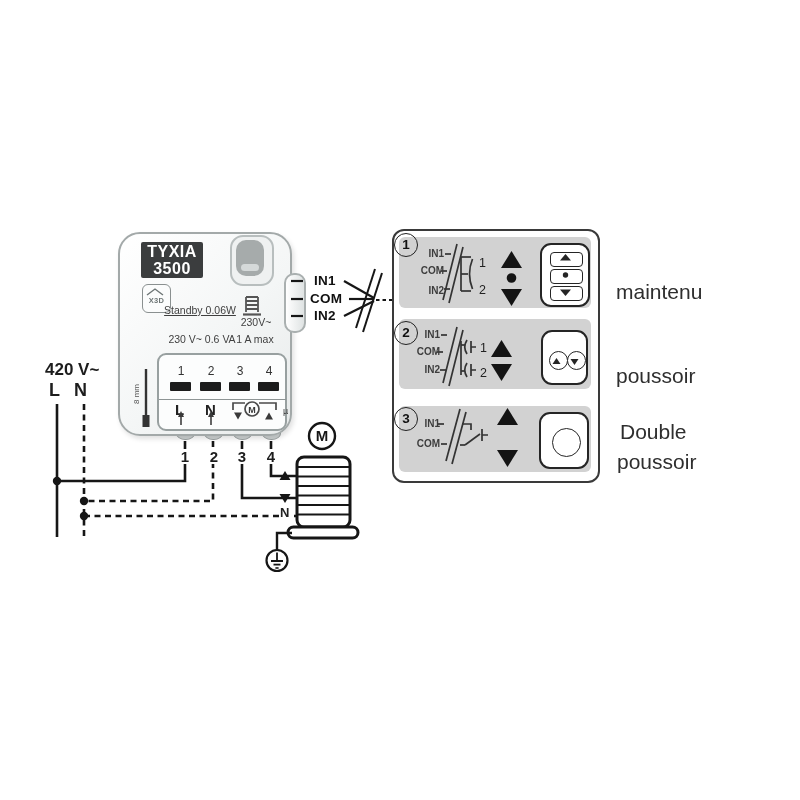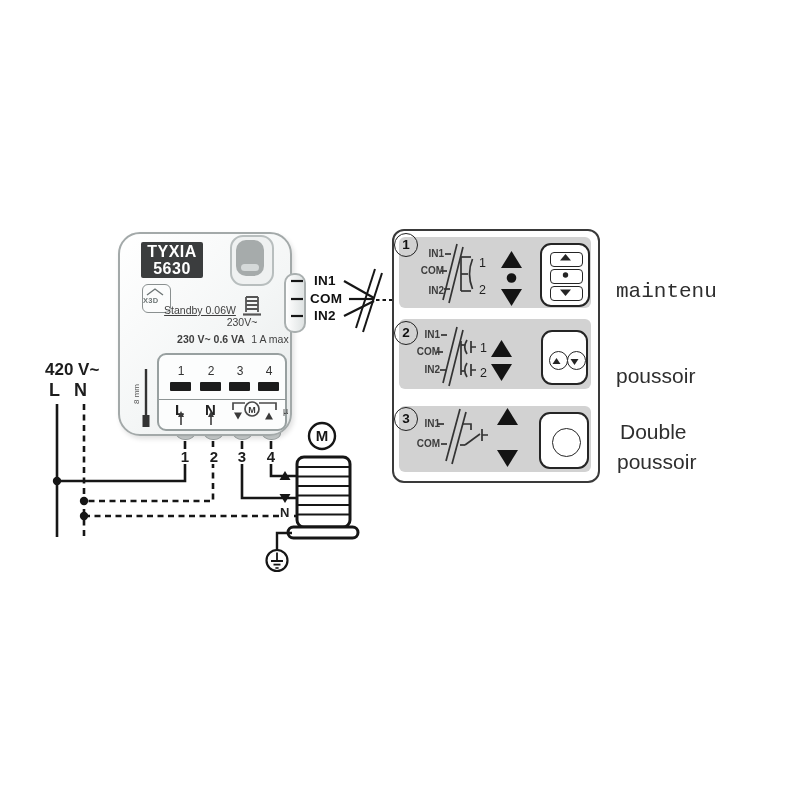--- a/index.html
+++ b/index.html
@@ -14,21 +14,21 @@
   #clip-outer{left:230px;top:235px;width:40px;height:47px;border:2px solid #b8bebe;border-radius:13px;
     background:#eff1f1;z-index:2;}
   #clip-inner{left:236px;top:240px;width:28px;height:36px;border-radius:10px;background:#a6abab;z-index:3;}
   #clip-slot{left:241px;top:264px;width:18px;height:7px;border-radius:4px;background:#d5d9d9;z-index:4;}
   #side-bulge{left:284px;top:273px;width:18px;height:56px;border:2px solid #aab0b0;border-radius:10px;
     background:linear-gradient(90deg,#ffffff,#dfe3e3);z-index:2;}
   #brand-label{left:141px;top:242px;width:62px;height:36px;background:#3b3d3e;border-radius:2px;
     color:#fff;text-align:center;font-weight:bold;font-size:16px;line-height:17px;letter-spacing:.5px;z-index:3;
     padding-top:1px;box-sizing:border-box;}
   #x3d-box{left:142px;top:284px;width:27px;height:27px;border:1.5px solid #8a9090;border-radius:6px;
-    background:#fbfcfc;z-index:3;text-align:left;}
+    background:#fbfcfc;z-index:3;text-align:center;}
   #x3d-box .x3dtxt{font-size:7.5px;font-weight:bold;color:#6d7575;margin-top:11px;letter-spacing:.3px;}
   .spec{font-size:10.5px;color:#3f3f3f;text-align:center;z-index:3;}
   #terminal-block{left:157px;top:353px;width:130px;height:78px;border:2px solid #98a0a0;border-radius:9px;
     background:#fcfdfd;z-index:2;box-sizing:border-box;}
   #block-divider{left:159px;top:399px;width:127px;height:0;border-top:1.5px solid #8d9494;z-index:3;}
   .tnum{width:16px;text-align:center;font-size:12px;color:#333;z-index:3;}
   .tslot{width:21px;height:9px;background:#1c1c1c;border-radius:1px;z-index:3;}
   .tlbl{font-size:15px;font-weight:bold;color:#222;z-index:3;}
   .foot{width:17px;height:11px;border:1.5px solid #9aa0a0;border-radius:50%;background:#ced3d3;z-index:0;}
   
@@ -66,34 +66,34 @@
   <div class="abs foot" style="left:233px;top:427px;"></div>
   <div class="abs foot" style="left:262px;top:427px;"></div>
 
   <div class="abs" id="clip-outer"></div>
   <div class="abs" id="clip-inner"></div>
   <div class="abs" id="clip-slot"></div>
   <div class="abs" id="side-bulge"></div>
 
   <div class="abs" id="brand-label">
     <div>TYXIA</div>
-    <div>5630</div>
+    <div>3500</div>
   </div>
 
   <div class="abs" id="x3d-box">
     <svg width="24" height="10" style="position:absolute;left:0px;top:2px;">
       <polyline points="4,8 12,2 20,8" fill="none" stroke="#6d7575" stroke-width="1.4"></polyline>
     </svg>
     <div class="x3dtxt">X3D</div>
   </div>
 
   <div class="txt spec" style="left:142px;top:304px;width:116px;text-decoration:underline;">Standby 0.06W</div>
-  <div class="txt spec" style="left:153px;top:333px;width:116px;font-weight:bold;">230 V~ 0.6 VA</div>
-  <div class="txt spec" style="left:219px;top:316px;width:46px;">230V~</div>
-  <div class="txt spec" style="left:247px;top:333px;width:46px;">1 A max</div>
+  <div class="txt spec" style="left:144px;top:333px;width:116px;">230 V~ 0.6 VA</div>
+  <div class="txt spec" style="left:233px;top:316px;width:46px;">230V~</div>
+  <div class="txt spec" style="left:232px;top:333px;width:46px;">1 A max</div>
 
   <div class="abs" id="terminal-block"></div>
   <div class="abs" id="block-divider"></div>
 
   <div class="txt tnum" style="left:173px;top:364px;">1</div>
   <div class="txt tnum" style="left:203px;top:364px;">2</div>
   <div class="txt tnum" style="left:232px;top:364px;">3</div>
   <div class="txt tnum" style="left:261px;top:364px;">4</div>
 
   <div class="abs tslot" style="left:170px;top:382px;"></div>
@@ -146,21 +146,21 @@
 
   <div class="abs btn-outer" style="left:541px;top:330px;width:47px;height:55px;">
     <div class="btn-circle" style="left:6px;top:19px;width:19px;height:19px;"></div>
     <div class="btn-circle" style="left:24px;top:19px;width:19px;height:19px;"></div>
   </div>
 
   <div class="abs btn-outer" style="left:539px;top:412px;width:50px;height:57px;">
     <div class="btn-circle" style="left:11px;top:14px;width:29px;height:29px;"></div>
   </div>
 
-  <div class="txt opt-label" style="left:616px;top:277px;font-family:Liberation Mono, monospace;">maintenu</div>
+  <div class="txt opt-label" style="left:616px;top:277px;">maintenu</div>
   <div class="txt opt-label" style="left:616px;top:361px;">poussoir</div>
   <div class="txt opt-label" style="left:620px;top:417px;">Double</div>
   <div class="txt opt-label" style="left:617px;top:447px;">poussoir</div>
 
   <svg class="abs" width="800" height="800" style="left:0;top:0;z-index:3;pointer-events:none;">
     <g stroke="#161616" fill="none" stroke-width="2.6">
 
       <path d="M57,404 V537"></path>
       <path d="M84,404 V537" stroke-dasharray="6,4.5"></path>
 

